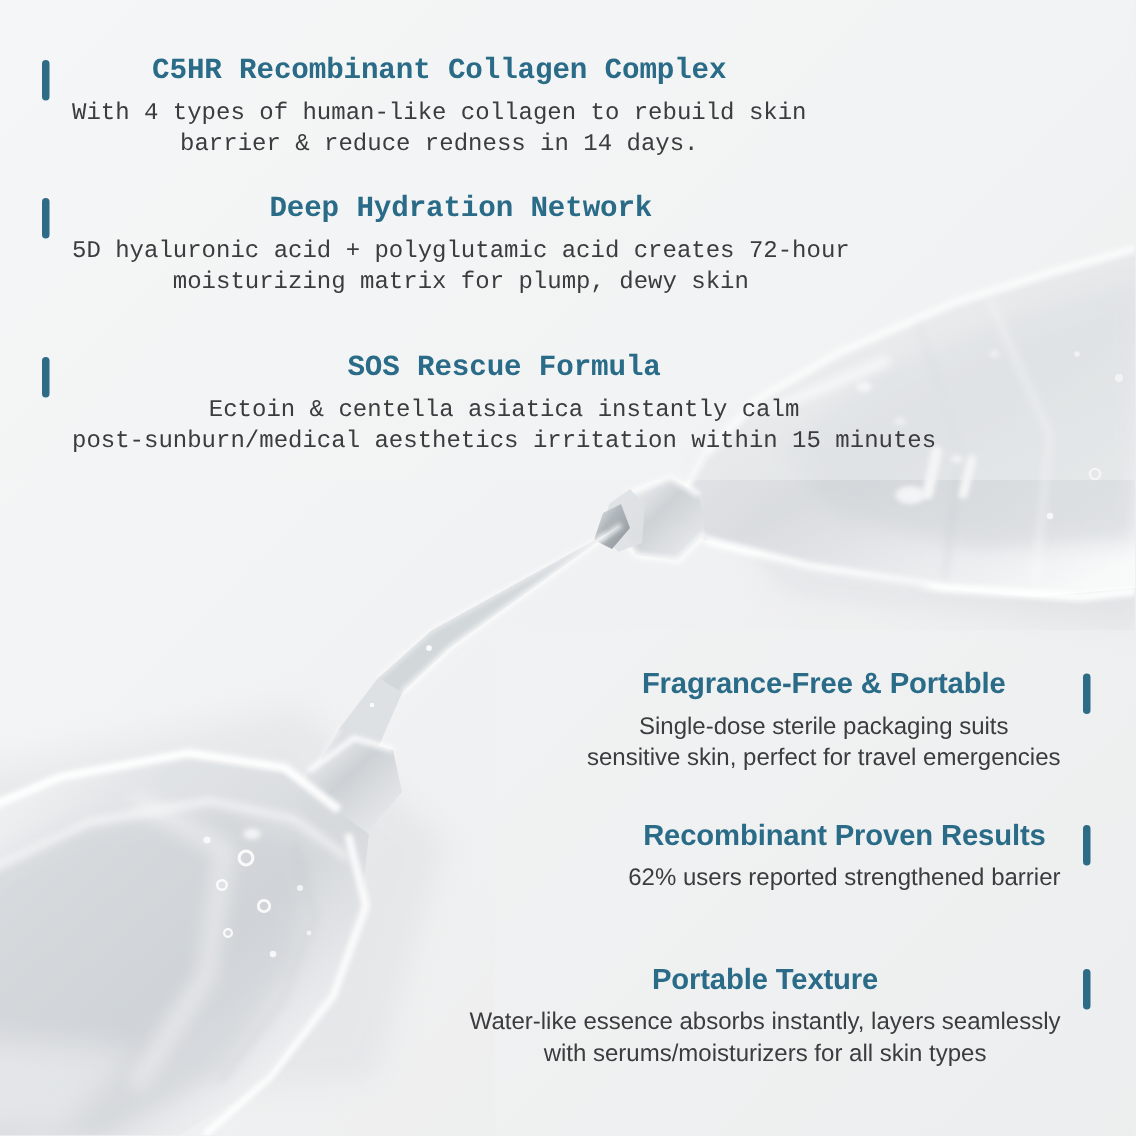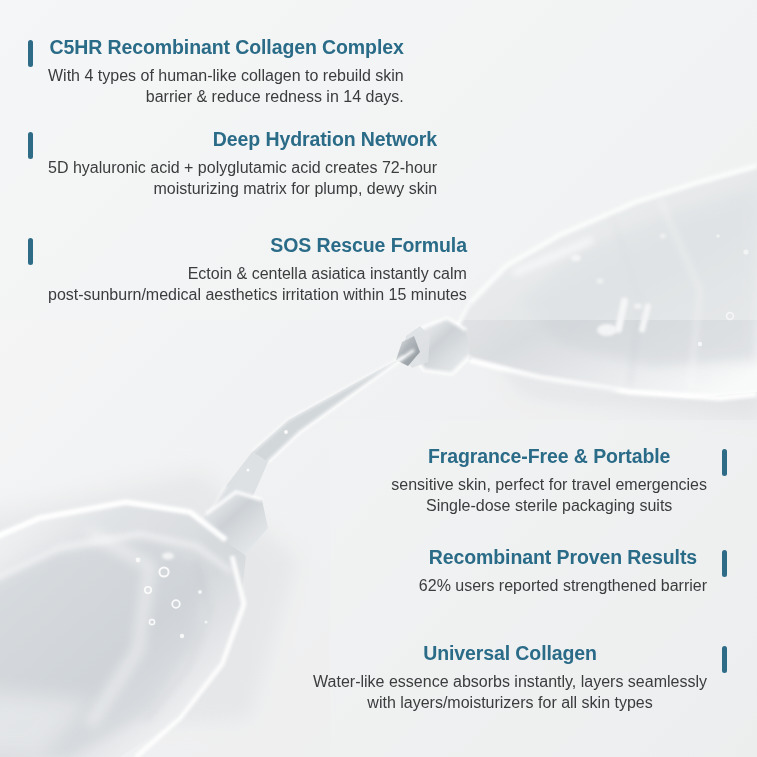--- a/index.html
+++ b/index.html
@@ -18,21 +18,21 @@
     overflow:hidden;
   }
 
   
   #photo { position:absolute; inset:0; }
   #photo svg { display:block; width:757px; height:757px; }
 
   
   .block { position:absolute; }
 
-  .block.left  { text-align:right;  padding-left:20px; }
+  .block.left  { text-align:center;  padding-left:20px;font-family:Liberation Mono, monospace; }
   .block.right { text-align:center; padding-right:20px; }
 
   .accent {
     position:absolute;
     top:4px;
     width:5px;
     height:27px;
     border-radius:2.5px;
     background:#2d6b86;
   }
@@ -288,35 +288,35 @@
     <div class="b-body">
       <span>Ectoin &amp; centella asiatica instantly calm</span>
       <span>post-sunburn/medical aesthetics irritation within 15 minutes</span>
     </div>
   </div>
 
   <div class="block right" id="blk-fragrance">
     <div class="accent"></div>
     <div class="b-title">Fragrance-Free &amp; Portable</div>
     <div class="b-body">
+      <span>Single-dose sterile packaging suits</span>
       <span>sensitive skin, perfect for travel emergencies</span>
-      <span>Single-dose sterile packaging suits</span>
     </div>
   </div>
 
   <div class="block right" id="blk-clinical">
     <div class="accent"></div>
     <div class="b-title">Recombinant Proven Results</div>
     <div class="b-body">
       <span>62% users reported strengthened barrier</span>
     </div>
   </div>
 
   <div class="block right" id="blk-texture">
     <div class="accent"></div>
-    <div class="b-title">Universal Collagen</div>
+    <div class="b-title">Portable Texture</div>
     <div class="b-body">
       <span>Water-like essence absorbs instantly, layers seamlessly</span>
-      <span>with layers/moisturizers for all skin types</span>
+      <span>with serums/moisturizers for all skin types</span>
     </div>
   </div>
 
 </div>
 
 </body></html>

